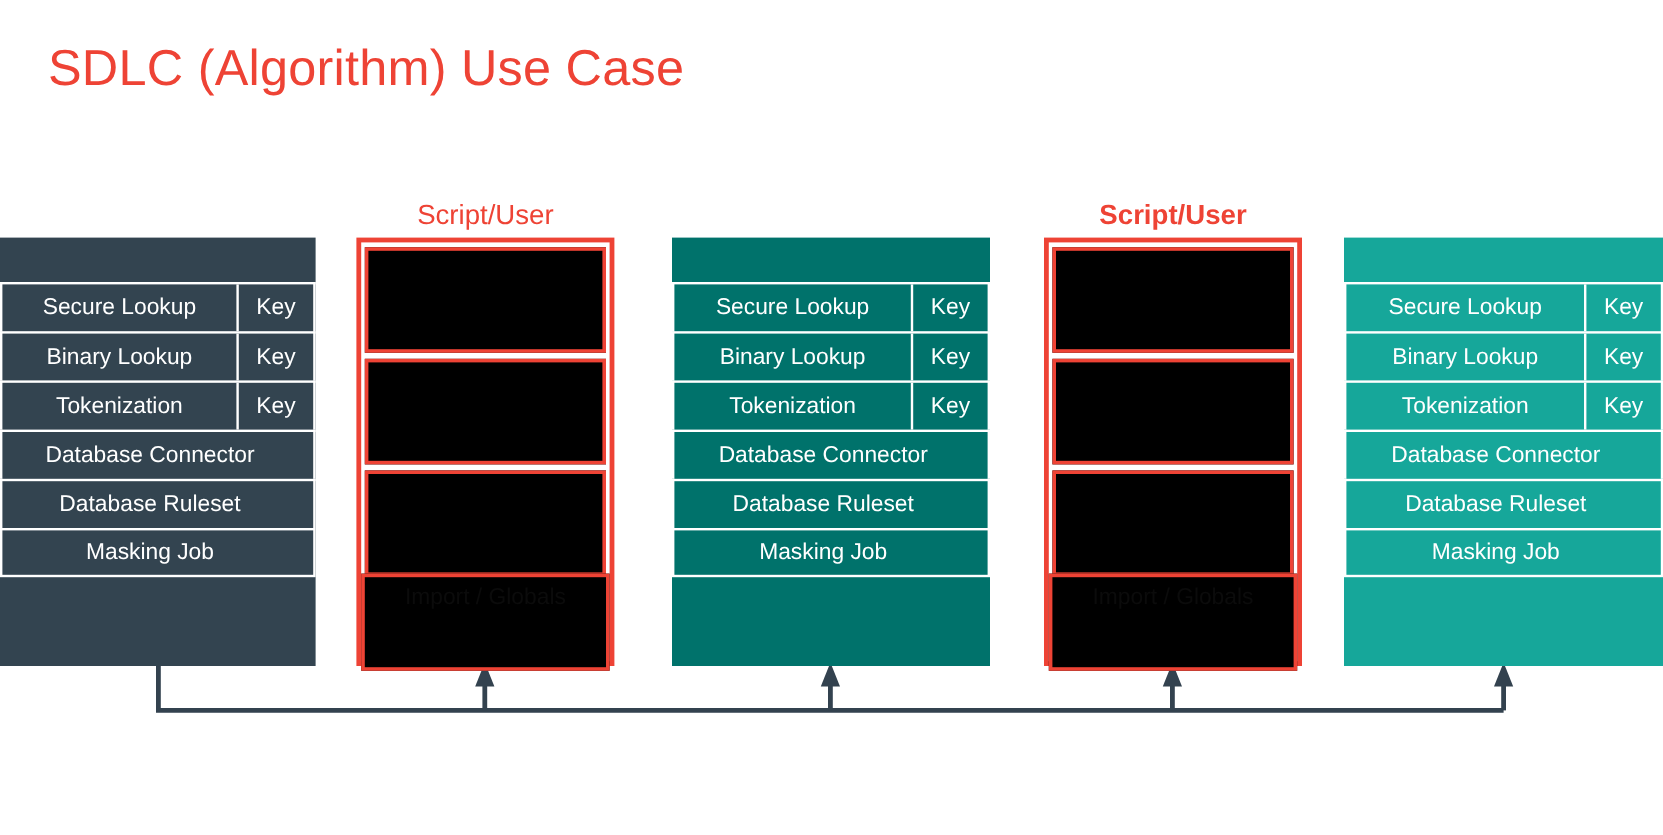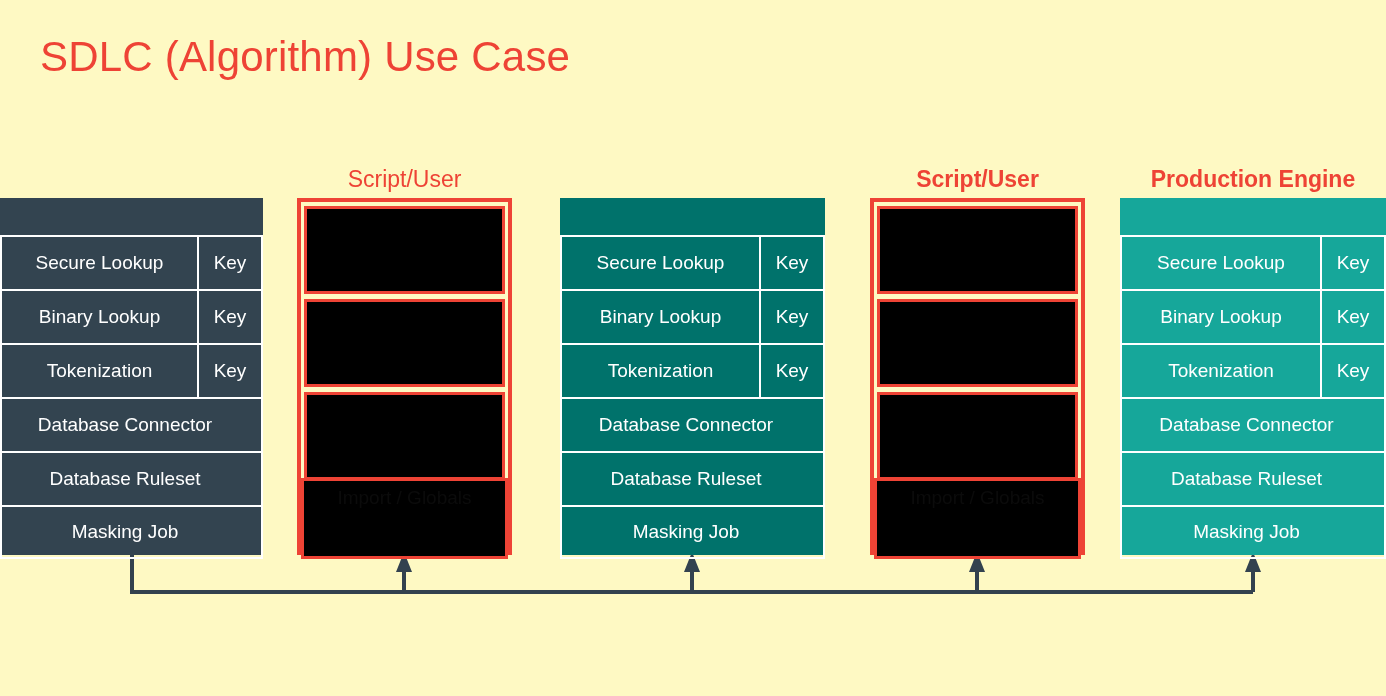--- a/index.html
+++ b/index.html
@@ -12,21 +12,21 @@
     height: 696px;
     position: relative;
     overflow: hidden;
     font-family: "Liberation Sans", sans-serif;
     -webkit-font-smoothing: antialiased;
   }
 
   #slide {
     position: absolute;
     inset: 0;
-    background: #fef9c3;
+    background: #ffffff;
   }
 
   
   .slide-title {
     position: absolute;
     left: 40px;
     top: 33px;
     font-size: 42px;
     font-weight: 400;
     color: #EE4335;
@@ -54,21 +54,21 @@
     box-sizing: border-box;
   }
   .engine-panel .rows {
     position: absolute;
     left: 0;
     right: 0;
     top: 37px;
   }
   .engine-row {
     display: flex;
-    height: 54px;
+    height: 41px;
     border: 2px solid #FFFFFF;
     border-bottom-width: 0;
     box-sizing: border-box;
   }
   .engine-row:last-child {
     border-bottom-width: 2px;
   }
   .engine-row .cell-main {
     flex: 1 1 auto;
     display: flex;
@@ -238,21 +238,20 @@
       </div>
       <div class="script-sub" style="top:186px; height:88px;">
         <div class="sub-label"></div>
       </div>
       <div class="script-sub" style="top:272px; height:81px; left:0px; right:0px;">
         <div class="sub-label" style="top:6px; transform:none;">Import / Globals</div>
       </div>
     </div>
   </div>
 
-  <div class="col-header" style="left:1120px; width:266px;">Production Engine</div>
 
   <div class="engine-panel" style="left:1120px; width:266px; background:#16A79A;">
     <div class="rows">
       <div class="engine-row">
         <div class="cell-main">Secure Lookup</div>
         <div class="cell-key">Key</div>
       </div>
       <div class="engine-row">
         <div class="cell-main">Binary Lookup</div>
         <div class="cell-key">Key</div>

